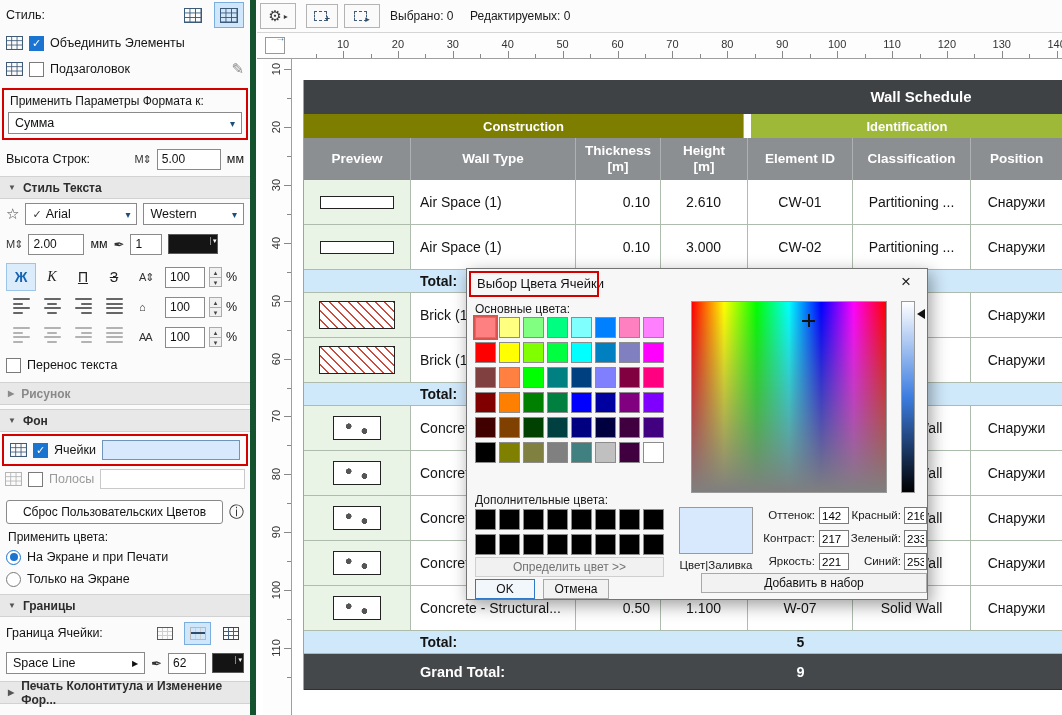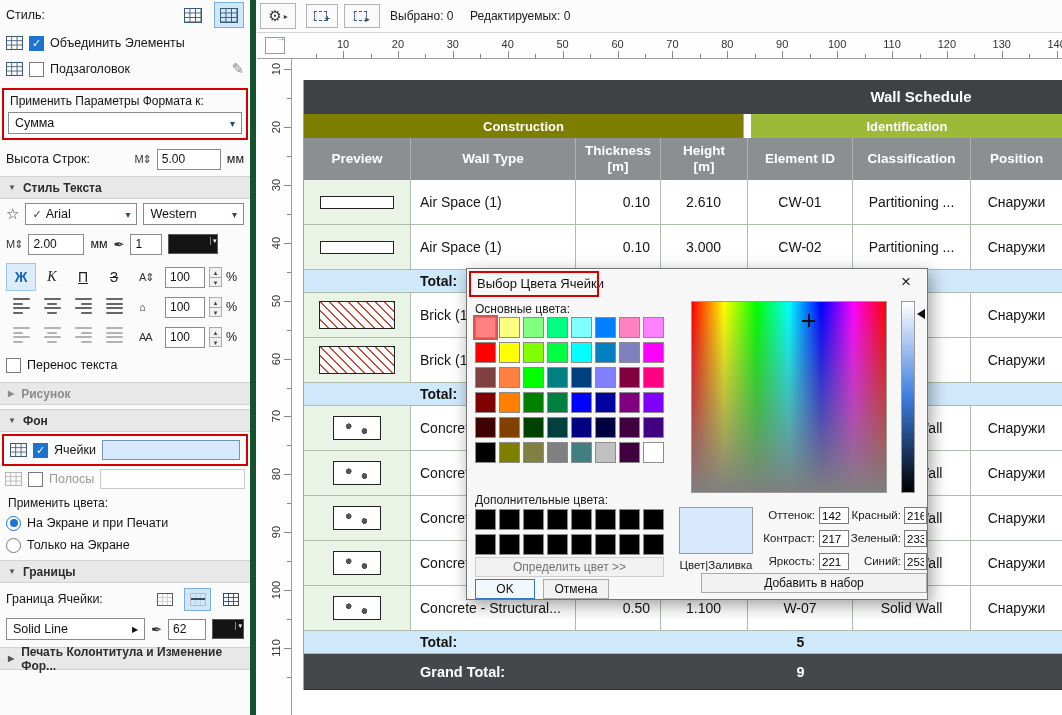--- a/index.html
+++ b/index.html
@@ -385,20 +385,24 @@
       <span class="lbl">Ячейки</span>
       <span class="color-field" style="background: rgb(216, 233, 253);"></span>
     </div>
   </div>
   <div class="bg-row">
     <span class="tbl-ico dim"></span>
     <span class="cb"></span>
     <span class="lbl dimtext">Полосы</span>
     <span class="color-field white"></span>
   </div>
+  <div class="srow" style="margin-top:6px;height:28px">
+    <span class="btn-outline flex1">Сброс Пользовательских Цветов</span>
+    <span class="info">ⓘ</span>
+  </div>
   <div class="lbl small pad">Применить цвета:</div>
   <div class="srow" style="height:22px">
     <span class="radio sel"></span>
     <span class="lbl">На Экране и при Печати</span>
   </div>
   <div class="srow" style="height:22px">
     <span class="radio"></span>
     <span class="lbl">Только на Экране</span>
   </div>
   <div class="sect">
@@ -413,21 +417,21 @@
       </span>
     <span class="b-btn active">
         <span class="bi bi2"></span>
       </span>
     <span class="b-btn">
         <span class="bi bi3"></span>
       </span>
   </div>
   <div class="srow" style="height:28px">
     <div class="dd flex1">
-      <span>Solid Line</span>
+      <span>Space Line</span>
       <span class="popup-arr">▶</span>
     </div>
     <span class="pen">✒</span>
     <input class="inp w36" value="62" style="">
     <span class="black-swatch sm"></span>
   </div>
   <div class="sect">
     <span class="tri">▶</span>
     <span>Печать Колонтитула и Изменение Фор...</span>
   </div>

